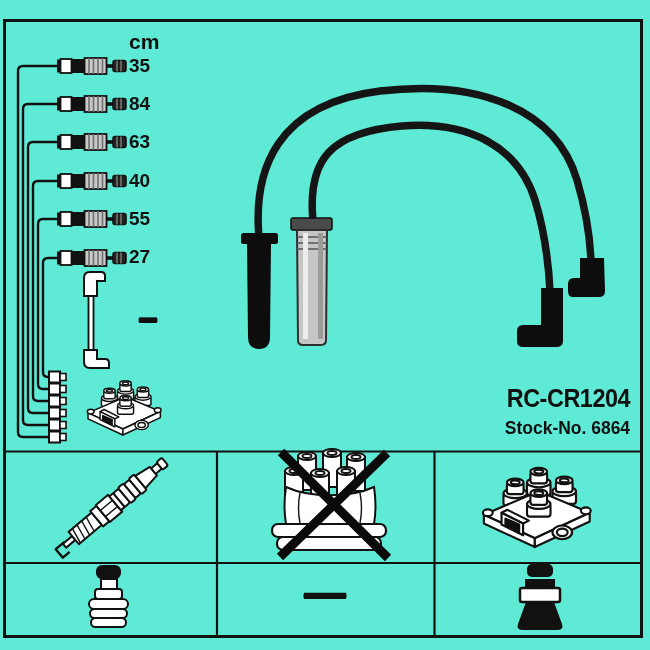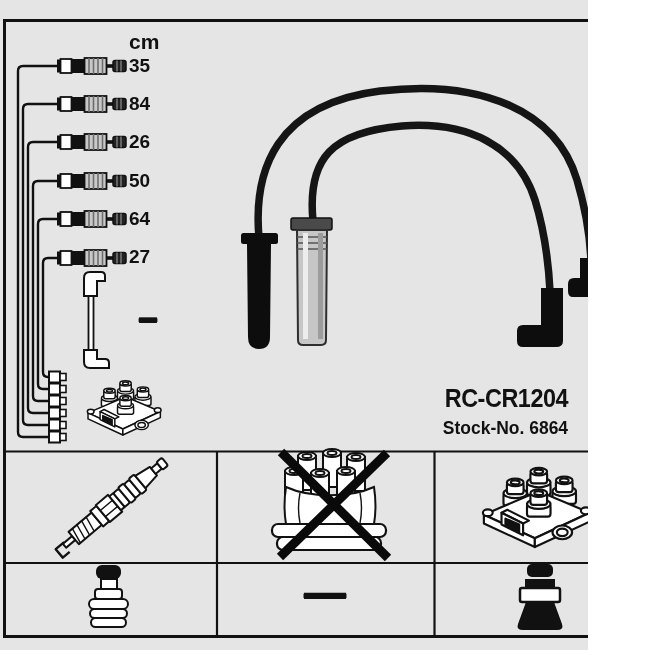--- a/index.html
+++ b/index.html
@@ -1,16 +1,16 @@
 <!DOCTYPE html>
 <html><head>
 <meta charset="utf-8">
 <style>
   html,body{margin:0;padding:0;background:#fff;}
-  #stage{position:relative;width:588px;height:650px;background:#e5e5e5;overflow:hidden;}
+  #stage{position:relative;width:650px;height:650px;background:#5eead4;overflow:hidden;}
   #art{position:absolute;left:0;top:0;}
   .t{position:absolute;font-family:"Liberation Sans",sans-serif;font-weight:bold;color:#111;
      line-height:1;white-space:pre;}
   .num{font-size:19px;left:129px;}
   .unit{font-size:21px;left:129px;top:31px;}
   .fat{text-shadow:0 .6px 0 #111,0 -.6px 0 #111,.6px 0 0 #111,-.6px 0 0 #111;}
   .code{font-size:26px;right:20px;top:385px;text-align:right;letter-spacing:-.5px;
         transform:scaleX(.9);transform-origin:100% 50%;}
   .stock{font-size:18px;right:20px;top:419px;text-align:right;transform:scaleX(.97);transform-origin:100% 50%;}
   .dash7{font-size:36px;left:138px;top:300px;}
@@ -184,22 +184,22 @@
     <rect x="527" y="564" width="26" height="13" rx="5" fill="#111"></rect>
     <rect x="525" y="579" width="30" height="9" fill="#111"></rect>
     <rect x="520" y="588" width="40" height="14" rx="2" fill="#fff" stroke="#111" stroke-width="2.5"></rect>
     <path d="M526 602 L554 602 L562 624 Q564 630 557 630 L523 630 Q516 630 518 624 Z" fill="#111"></path>
   </g>
 </svg>
 
 <span class="t unit">cm</span>
 <span class="t num" style="top:56px">35</span>
 <span class="t num" style="top:94px">84</span>
-<span class="t num" style="top:132px">26</span>
-<span class="t num" style="top:171px">50</span>
-<span class="t num" style="top:209px">64</span>
+<span class="t num" style="top:132px">63</span>
+<span class="t num" style="top:171px">40</span>
+<span class="t num" style="top:209px">55</span>
 <span class="t num" style="top:247px">27</span>
 <span class="t dash7 fat">–</span>
 <span class="t dashCell fat">—</span>
 <span class="t code">RC-CR1204</span>
 <span class="t stock">Stock-No. 6864</span>
 
 </div>
 
 </body></html>

